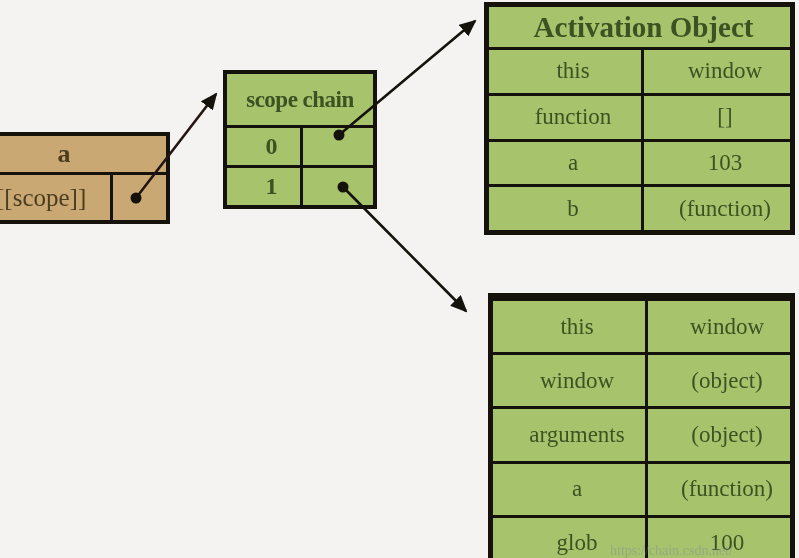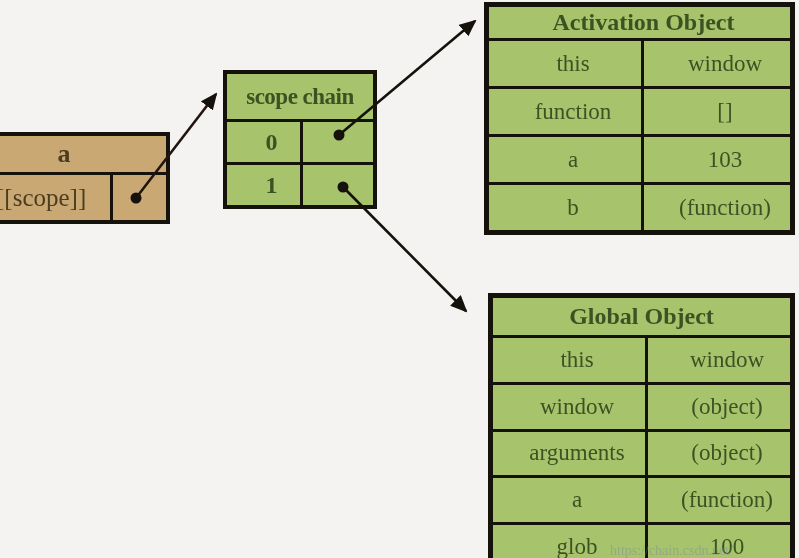--- a/index.html
+++ b/index.html
@@ -50,27 +50,27 @@
   .tbl .val { border-left: 3px solid var(--line, #15120c); }
 
   
   #var-a { left: -42px; top: 132px; width: 212px; height: 92px; font-size: 25px; }
   #var-a .hdr { height: 36px; font-size: 26px; }
   #var-a .key { flex: 0 0 148px; padding-left: 34px; justify-content: flex-start; }
   #var-a .val { flex: 1 1 auto; }
 
   
   #scope-chain { left: 223px; top: 70px; width: 154px; height: 139px; border-width: 4px; font-size: 24px; }
-  #scope-chain .hdr { height: 45px; font-size: 23px; letter-spacing: -0.5px; }
+  #scope-chain .hdr { height: 51px; font-size: 23px; letter-spacing: -0.5px; }
   #scope-chain .key { flex: 0 0 73px; font-weight: bold; }
   #scope-chain .val { flex: 1 1 auto; }
 
   
   #activation { left: 484px; top: 2px; width: 311px; height: 233px; font-size: 23px; }
-  #activation .hdr { height: 31px; font-size: 24px; margin-left: 8px; }
+  #activation .hdr { height: 40px; font-size: 29px; margin-left: 8px; }
   #activation .key { flex: 0 0 152px; }
   #activation .val { flex: 1 1 auto; }
 
   
   #global { left: 488px; top: 293px; width: 307px; height: 281px; font-size: 23px; }
   #global .hdr { height: 37px; font-size: 24px; }
   #global .key { flex: 0 0 152px; }
   #global .val { flex: 1 1 auto; }
 
   
@@ -139,21 +139,20 @@
       <div class="cell key">a</div>
       <div class="cell val">103</div>
     </div>
     <div class="row">
       <div class="cell key">b</div>
       <div class="cell val">(function)</div>
     </div>
   </div>
 
   <div class="tbl green" id="global">
-    <div class="hdr">Global Object</div>
     <div class="row">
       <div class="cell key">this</div>
       <div class="cell val">window</div>
     </div>
     <div class="row">
       <div class="cell key">window</div>
       <div class="cell val">(object)</div>
     </div>
     <div class="row">
       <div class="cell key">arguments</div>

